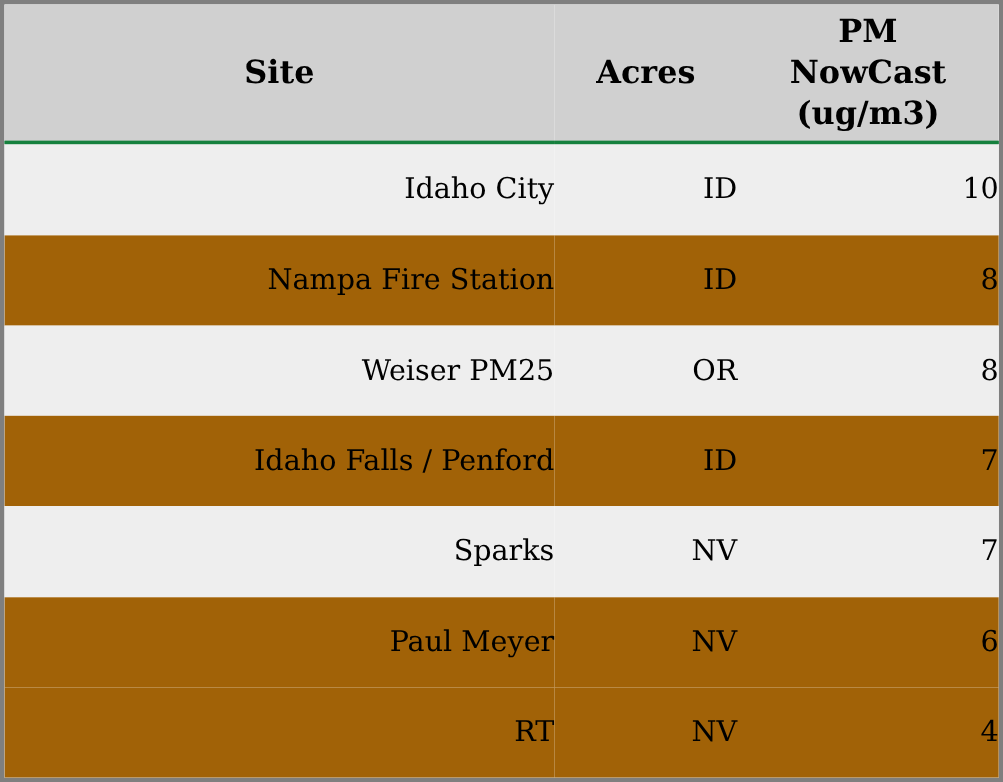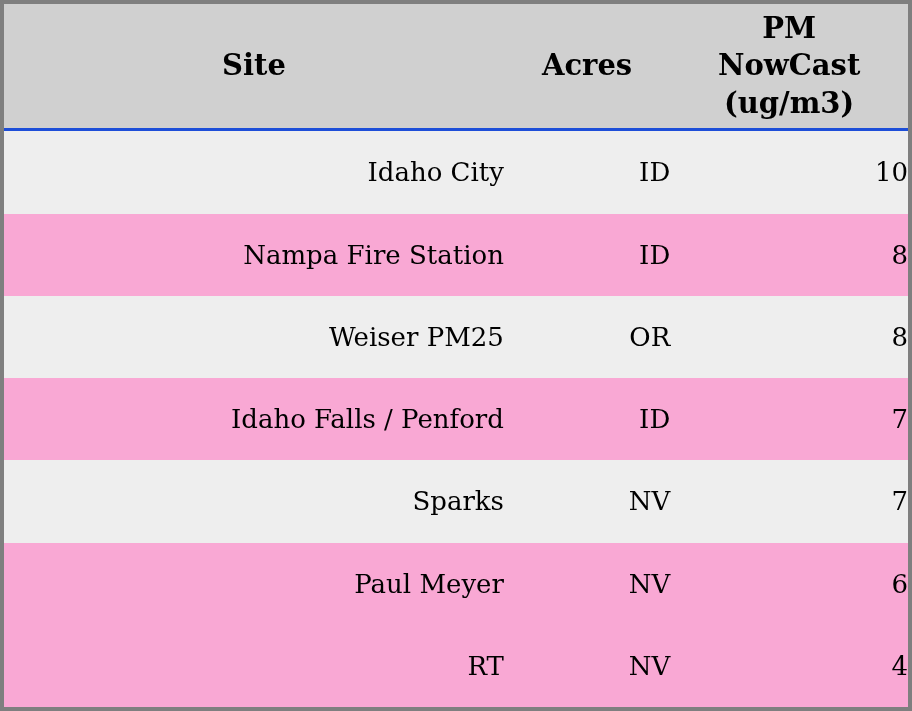--- a/index.html
+++ b/index.html
@@ -22,40 +22,40 @@
     height: 100%;
     border-collapse: collapse;
     table-layout: fixed;
   }
   col.col-site  { width: 55.3%; }
   col.col-state { width: 18.4%; }
   col.col-value { width: 26.3%; }
   thead th {
     height: 124px;
     background: #d0d0d0;
-    border-bottom: 3px solid #1d4ed8;
+    border-bottom: 3px solid #15803d;
     font-size: 29px;
     font-weight: bold;
     text-align: center;
     vertical-align: middle;
     white-space: pre-line;
     line-height: 1.28;
     padding: 0;
   }
   tbody td {
     height: 57.6px;
     font-size: 26px;
     font-weight: normal;
     text-align: right;
     vertical-align: middle;
     padding: 0;
     border: none;
   }
   tbody tr.stripe-odd  { background: #eeeeee; }
-  tbody tr.stripe-even { background: #f9a8d4; }
+  tbody tr.stripe-even { background: #a16207; }
 </style>
 </head>
 <body>
 
 <div class="screen">
   <table class="data-table">
     <colgroup>
       <col class="col-site">
       <col class="col-state">
       <col class="col-value">

